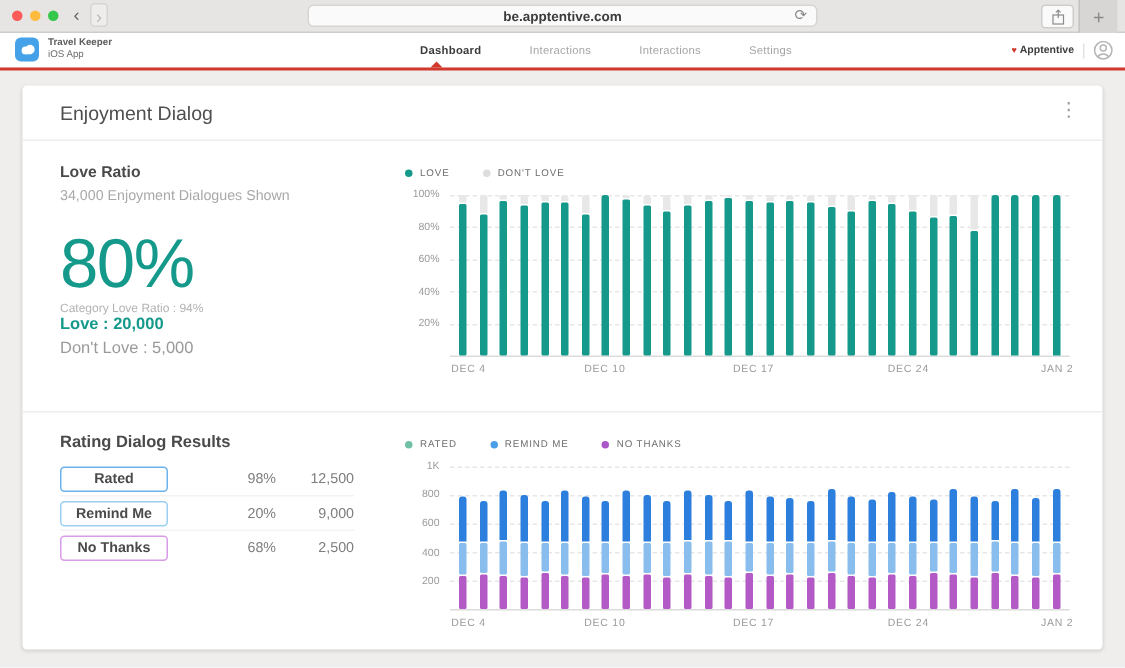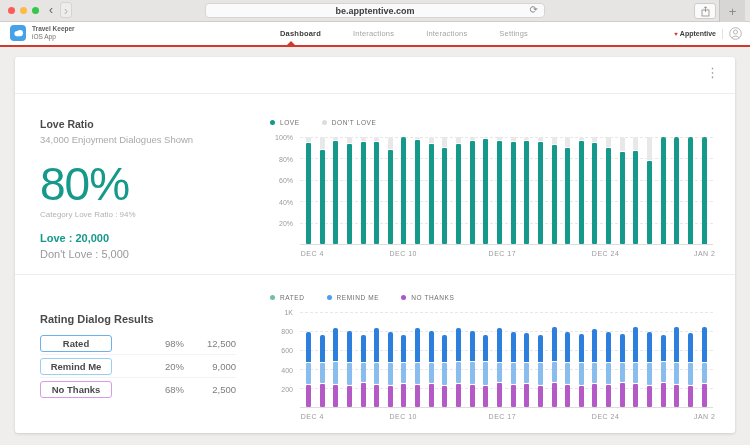--- a/index.html
+++ b/index.html
@@ -41,31 +41,31 @@
   .red-caret { position:absolute; left:287px; top:-4px; width:0; height:0;
                border-left:4px solid transparent; border-right:4px solid transparent; border-bottom:4px solid #d0392b; }
 
   
   .content { padding:10px 15px 0 15px; }
   .card { background:#fff; border-radius:3px; box-shadow:0 1px 3px rgba(0,0,0,.14); height:376px; }
   .card-header { position:relative; height:37px; border-bottom:1px solid #ededed; display:flex; align-items:center; padding:0 25px; }
   .card-title { font-size:13px; color:#4f4f4f; }
   .kebab { position:absolute; right:16px; top:8px; font-size:13px; color:#9a9a9a; cursor:pointer; }
 
-  .section { display:flex; padding:10px 22px 6px 25px;align-items:center; }
+  .section { display:flex; padding:10px 22px 6px 25px; }
   .section-top { height:181px; border-bottom:1px solid #ededed; }
   .section-bottom { height:156px; }
   .left-col { width:218px; flex:none; }
 
   
   .lr-heading { font-size:10.5px; font-weight:bold; color:#4a4a4a; margin-top:5px; }
   .lr-sub { font-size:9.5px; color:#a9a9a9; margin-top:4px; }
   .lr-big { font-size:46px; font-weight:200; color:#14998b; margin-top:16px; line-height:1; letter-spacing:-1px; }
   .lr-note { font-size:8px; color:#b3b3b3; margin-top:3px; }
-  .lr-love { font-size:11px; font-weight:bold; color:#14998b; margin-top:13px; }
+  .lr-love { font-size:11px; font-weight:bold; color:#14998b; }
   .lr-dont { font-size:11px; color:#9a9a9a; margin-top:4px; }
 
   
   .rt-heading { font-size:11px; font-weight:bold; color:#4a4a4a; margin-top:4px; }
   .rt-table { width:196px; margin-top:7px; }
   .rt-head { text-align:right; font-size:8px; color:#a9a9a9; padding-bottom:3px; border-bottom:1px solid #e8e8e8; }
   .rt-row { display:flex; align-items:center; height:23px; border-bottom:1px solid #f3f3f3; }
   .rt-row:last-child { border-bottom:none; }
   .pill { border:1px solid #ccc; border-radius:3px; font-size:9.5px; font-weight:bold; color:#4a4a4a;
           padding:2px 7px; min-width:72px; cursor:pointer; background:#fff; }
@@ -155,20 +155,21 @@
   </div>
 </div>
 <div class="red-line">
   <span class="red-caret"></span>
 </div>
 
 <div class="content">
   <div class="card">
 
     <div class="card-header">
+      <span class="card-title">Enjoyment Dialog</span>
       <span class="kebab">⋮</span>
     </div>
 
     <div class="section section-top">
       <div class="left-col">
         <div class="lr-heading">Love Ratio</div>
         <div class="lr-sub">34,000 Enjoyment Dialogues Shown</div>
         <div class="lr-big">80%</div>
         <div class="lr-note">Category Love Ratio : 94%</div>
         <div class="lr-love">Love : 20,000</div>

